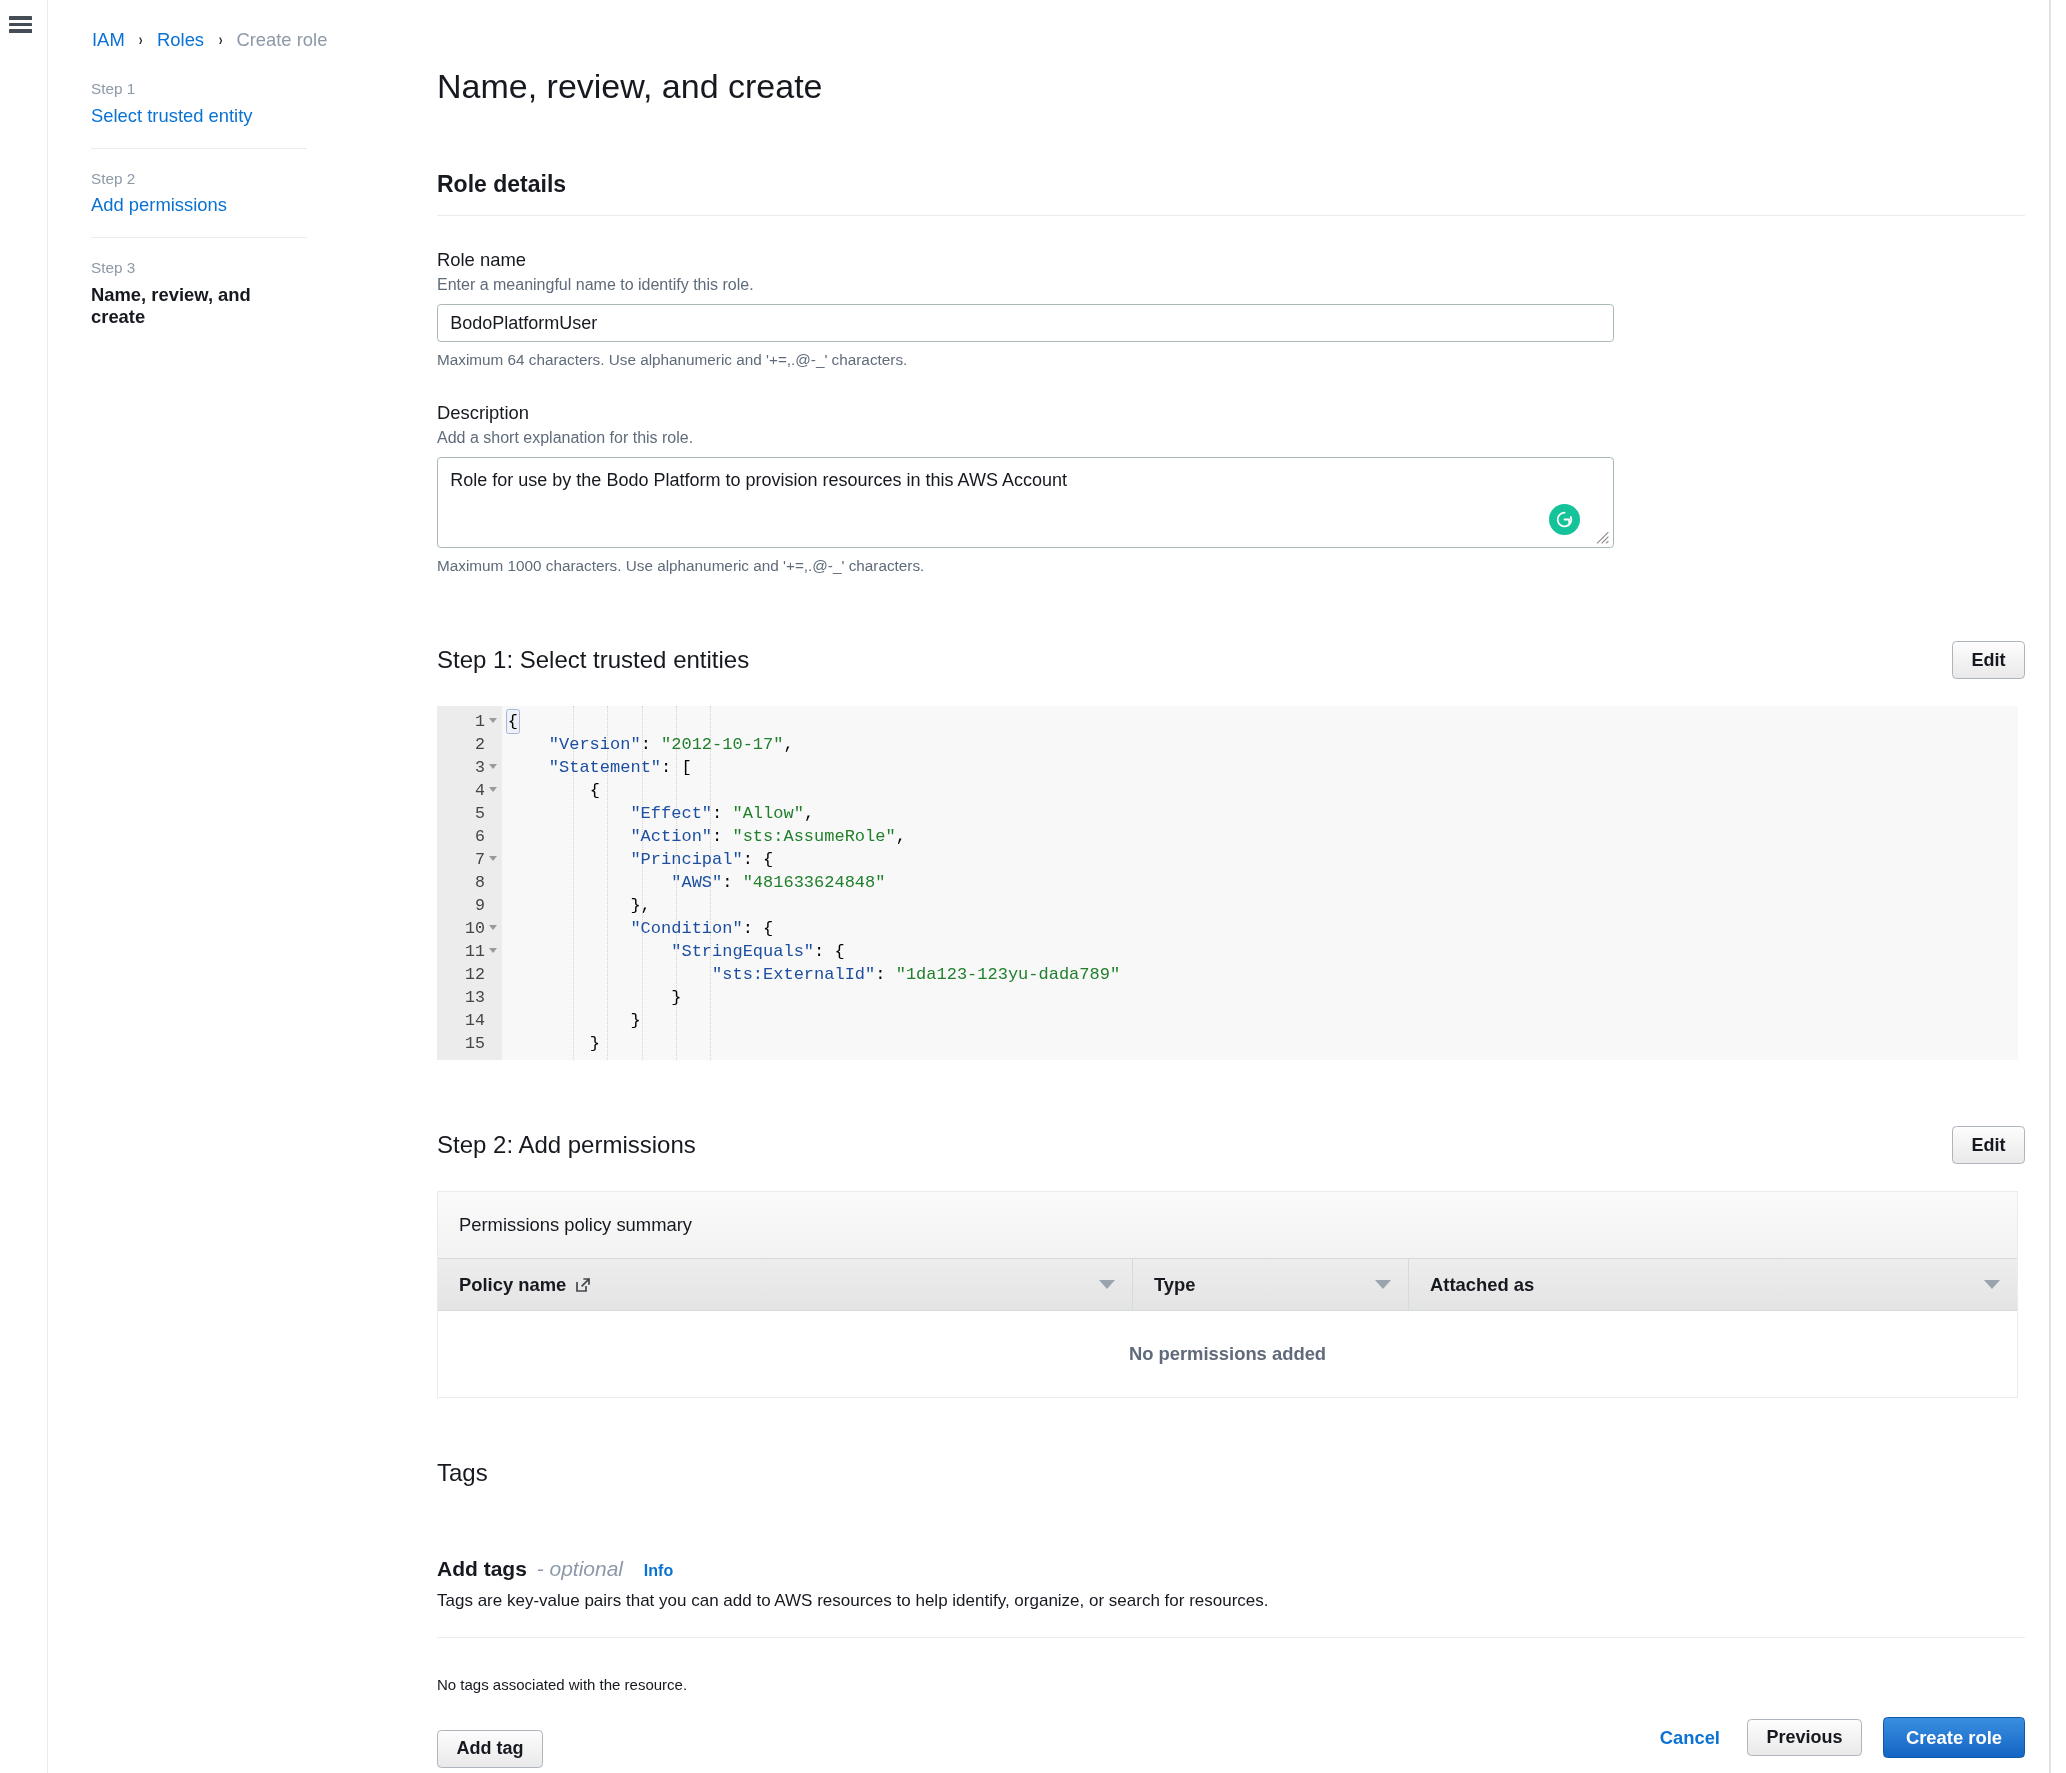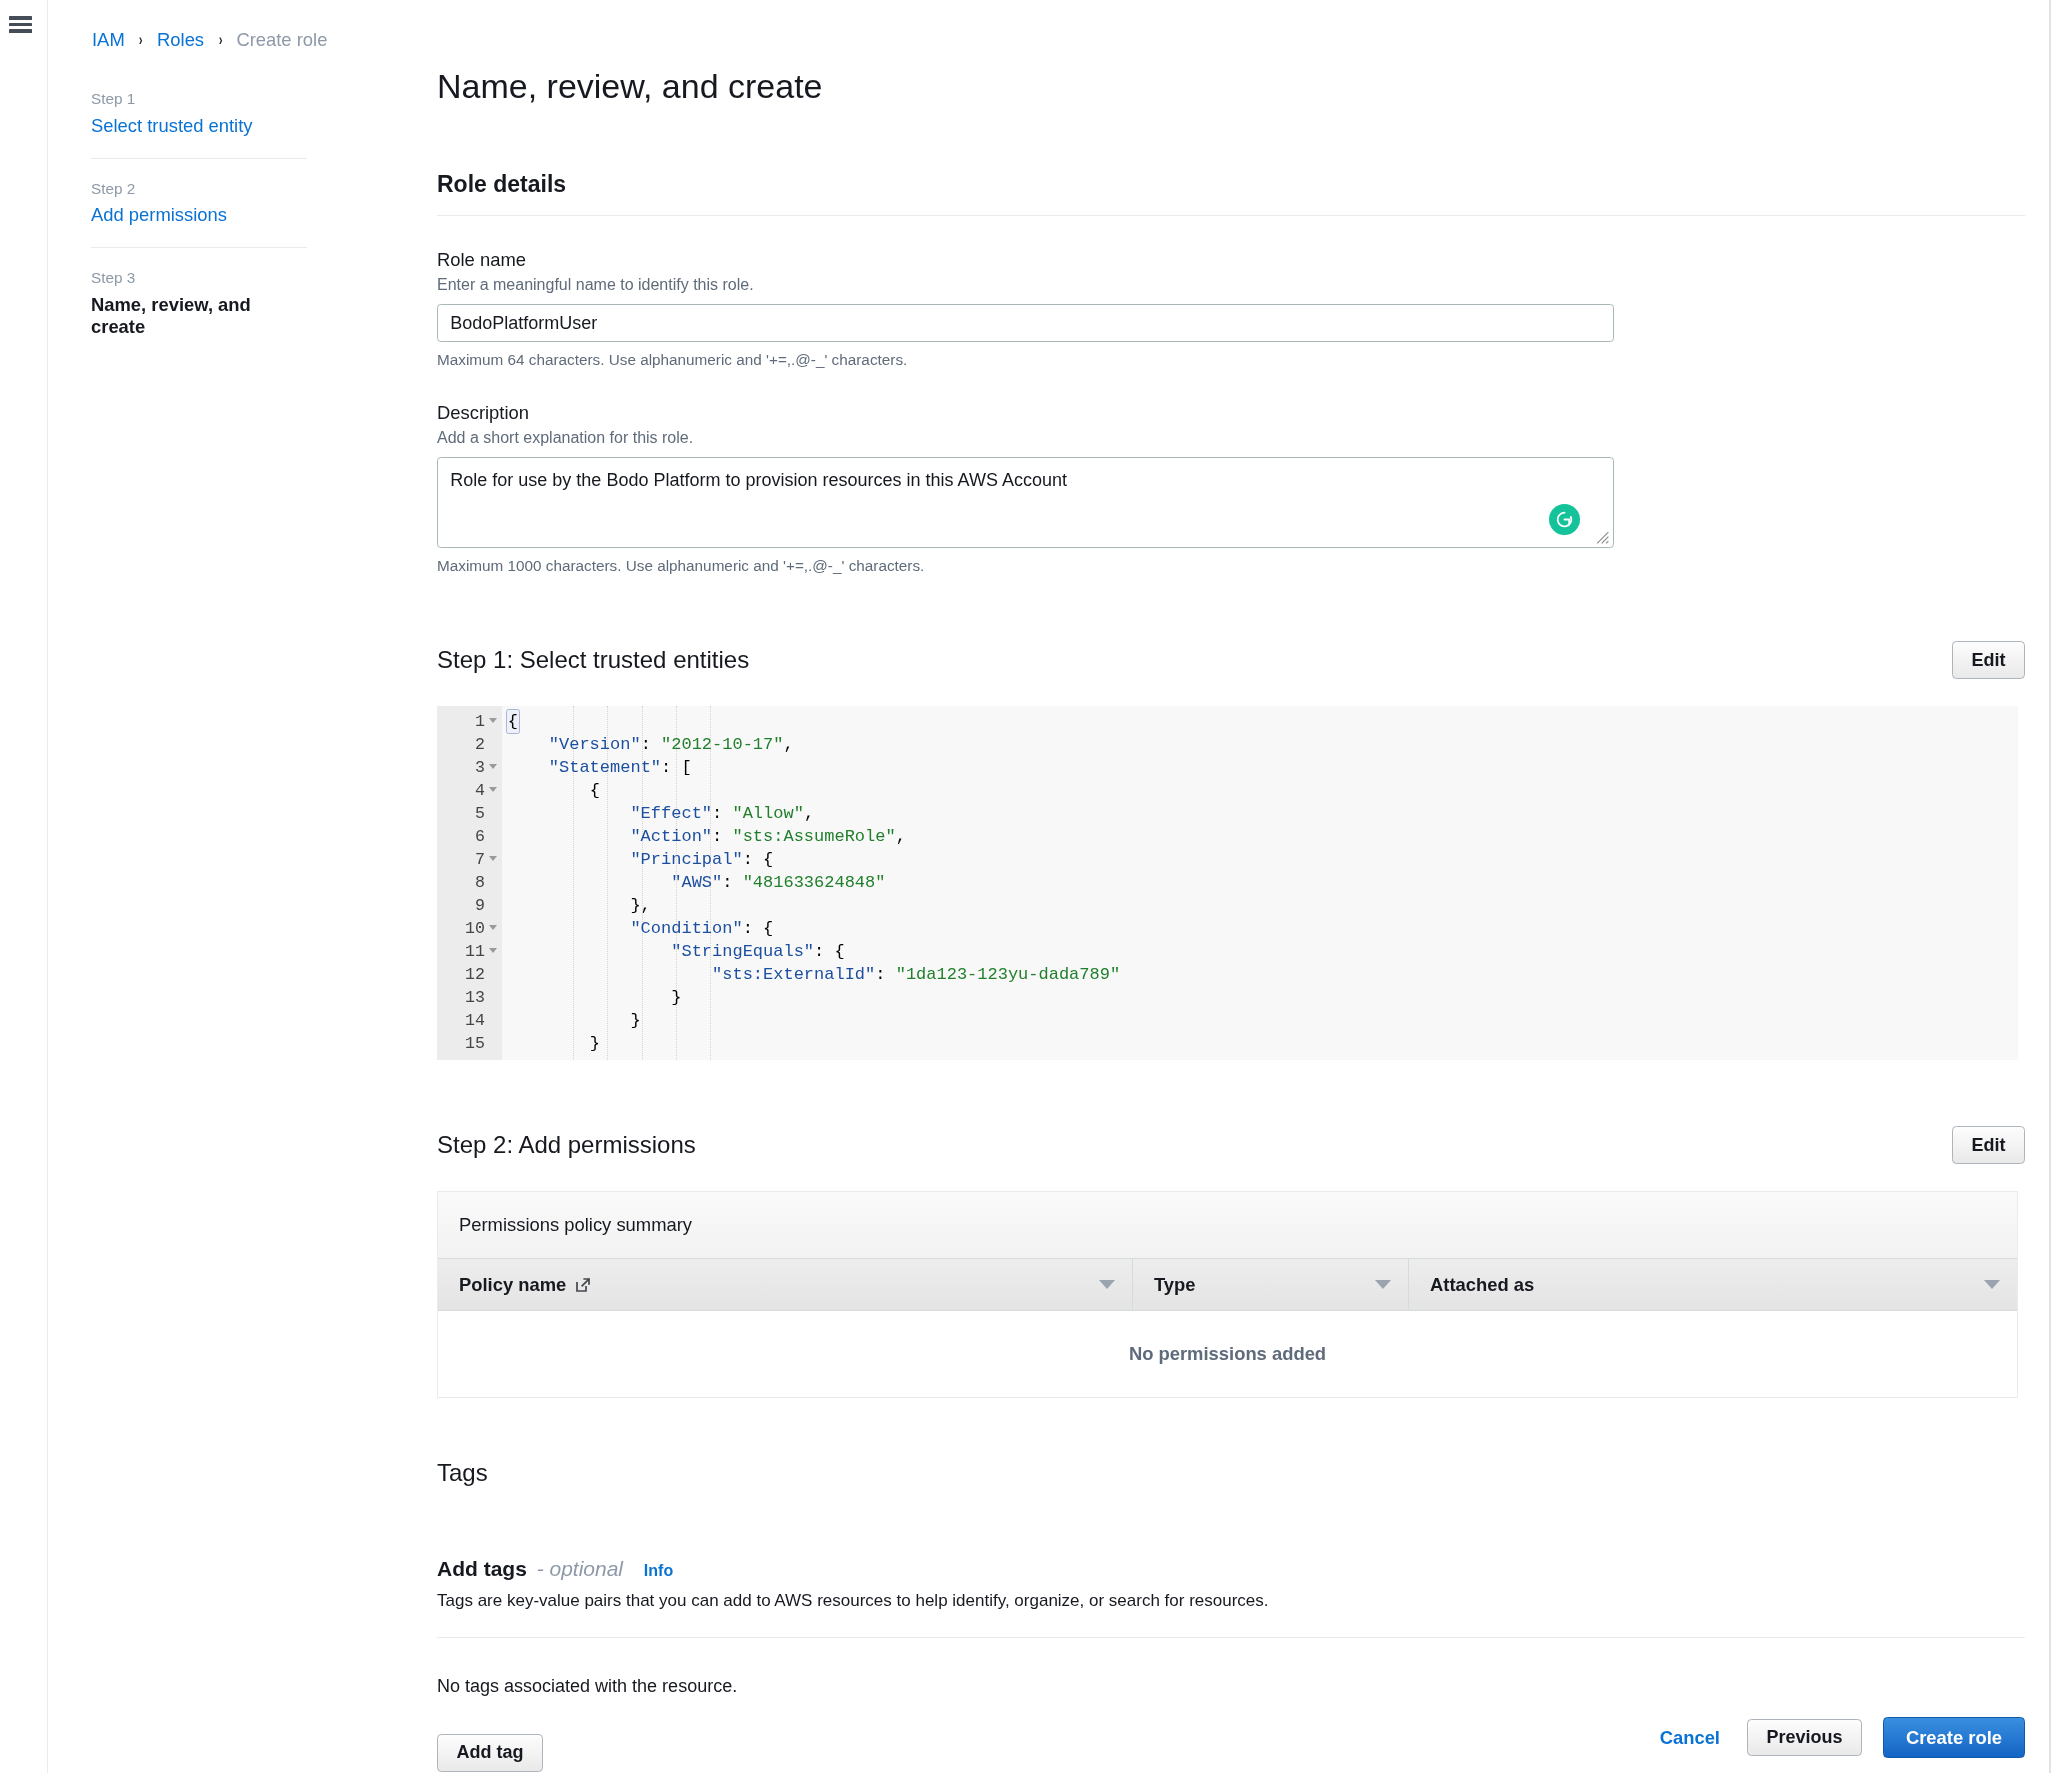--- a/index.html
+++ b/index.html
@@ -40,21 +40,21 @@
     font-size: 18.4px; line-height: 21px;
   }
   .bc-link { color: #0972d3; text-decoration: none; cursor: pointer; }
   .bc-current { color: #8d99a8; }
   .bc-sep {
     display: inline-block; margin: 0 13.5px; color: #232f3e;
     font-size: 16px; font-weight: bold; transform: scaleX(0.72);
   }
 
   
-  .stepnav { position: absolute; left: 91px; top: 90px; width: 216px; }
+  .stepnav { position: absolute; left: 91px; top: 80px; width: 216px; }
   .step-block { padding: 0 0 0 0; }
   .step-num {
     font-size: 15.3px; color: #8d99a8; line-height: 18.4px; margin-bottom: 6.1px;
   }
   .step-label { font-size: 18.4px; line-height: 22px; color: #0972d3; cursor: pointer; }
   .step-label.current { color: #16191f; font-weight: bold; cursor: default; }
   .step-div { height: 1.2px; background: #e9ebed; margin: 21px 0 21px 0; }
 
   
   .main { position: absolute; left: 437px; top: 0; width: 1588px; }
@@ -195,21 +195,21 @@
   }
   .addtags-b { font-size: 21px; font-weight: bold; color: #16191f; }
   .addtags-opt { font-size: 21px; font-style: italic; color: #8d99a8; }
   .info-link {
     font-size: 16px; font-weight: bold; color: #0972d3; cursor: pointer;
     margin-left: 11px;
     margin-top: 25px;
   }
   .tags-desc { font-size: 17px; line-height: 21px; color: #16191f; margin-top: 8.6px; }
   .tags-hr { height: 1.2px; background: #e9ebed; margin-top: 26px; }
-  .notags { font-size: 18px; color: #16191f; margin-top: 38px; }
+  .notags { font-size: 15px; color: #16191f; margin-top: 38px; }
   .addtag-btn { margin-top: 37px; }
   .tags-foot { font-size: 15.3px; color: #5f6b7a; margin-top: 11px; }
 
   
   .footer {
     position: absolute; left: 437px; top: 1717px; width: 1588px;
     display: flex; align-items: center; justify-content: flex-end; gap: 21px;
   }
   .link-btn {
     font-size: 18.4px; font-weight: bold; color: #0972d3; cursor: pointer;

